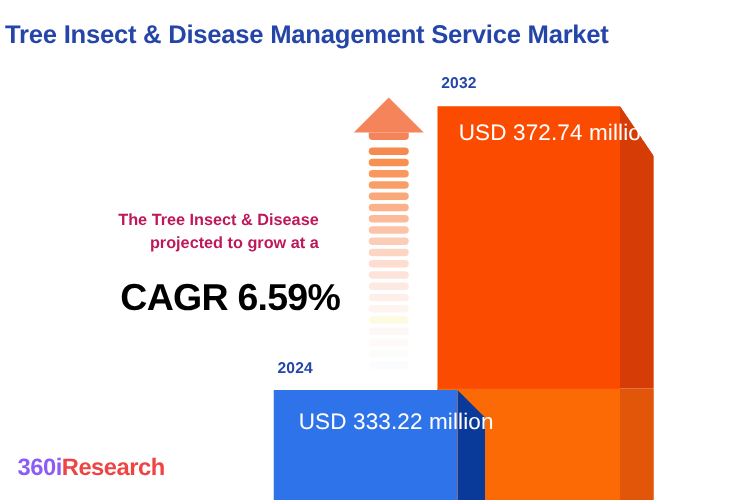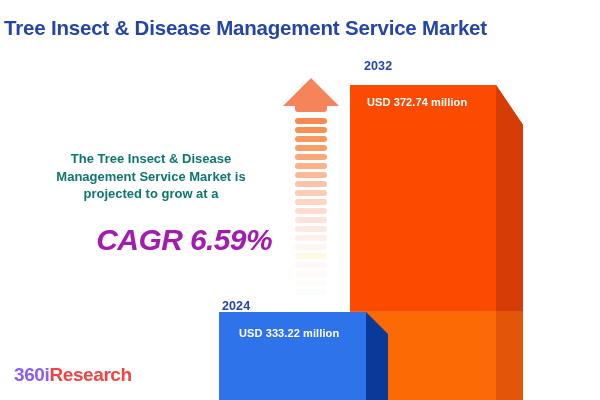--- a/index.html
+++ b/index.html
@@ -86,28 +86,28 @@
     position: absolute;
   }
   .bar-side {
     position: absolute;
     width: 0;
     height: 0;
   }
   .bar-value {
     position: absolute;
     color: #ffffff;
-    font-size: 11px;
-    font-weight: bold;
+    font-size: 18px;
+    font-weight: normal;
     white-space: nowrap;
     letter-spacing: 0.1px;
   }
 
   
-  #bar-future-year { left: 364px; top: 59px; }
+  #bar-future-year { left: 353px; top: 59px; }
   #bar-future-front {
     left: 350px; top: 85px;
     width: 146px; height: 315px;
     background: #FA4B00;
   }
   #bar-future-front-lower {
     left: 350px; top: 311px;
     width: 146px; height: 89px;
     background: #FB6A05;
   }
@@ -123,21 +123,21 @@
     clip-path: polygon(0 0, 100% 40px, 100% 100%, 0 100%);
   }
   #bar-future-side-lower {
     left: 496px; top: 311px;
     width: 27px; height: 89px;
     background: #E2560A;
   }
   #bar-future-value { left: 367px; top: 96px; }
 
   
-  #bar-current-year { left: 222px; top: 299px; text-align: center; }
+  #bar-current-year { left: 222px; top: 287px; text-align: center; }
   #bar-current-front {
     left: 219px; top: 312px;
     width: 147px; height: 88px;
     background: #2F73EB;
   }
   #bar-current-side {
     left: 366px; top: 312px;
     width: 22px; height: 88px;
     background: #0A3A99;
     clip-path: polygon(0 0, 100% 22px, 100% 100%, 0 100%);
@@ -148,34 +148,32 @@
   #callout {
     position: absolute;
     left: 30px;
     top: 150px;
     width: 242px;
     text-align: right;
   }
   #callout-text {
     font-size: 13px;
     font-weight: bold;
-    color: #0f766e;
+    color: #be185d;
     line-height: 17.5px;
-    margin: 0;
-    text-align: center;
+    margin: 17px;
   }
   #callout-cagr {
     margin-top: 20px;
     font-size: 30px;
     font-weight: bold;
-    color: #a21caf;
+    color: #000000;
     letter-spacing: -0.6px;
     line-height: 34px;
     white-space: nowrap;
-    font-style: italic;
   }
 
   
   #logo {
     position: absolute;
     left: 14px;
     top: 364px;
     font-size: 19px;
     font-weight: bold;
     letter-spacing: -0.4px;
@@ -228,21 +226,20 @@
   <div class="bar-group">
     <div class="bar-year" id="bar-current-year">2024</div>
     <div class="bar-side" id="bar-current-side"></div>
     <div class="bar-front" id="bar-current-front"></div>
     <div class="bar-value" id="bar-current-value">USD 333.22 million</div>
   </div>
 
   <div id="callout">
     <div id="callout-text">
       <div>The Tree Insect &amp; Disease</div>
-      <div>Management Service Market is</div>
       <div>projected to grow at a</div>
     </div>
     <div id="callout-cagr">CAGR 6.59%</div>
   </div>
 
   <div id="logo">
     <span id="logo-mark">360i</span><span id="logo-word">Research</span>
   </div>
 
 </div>

